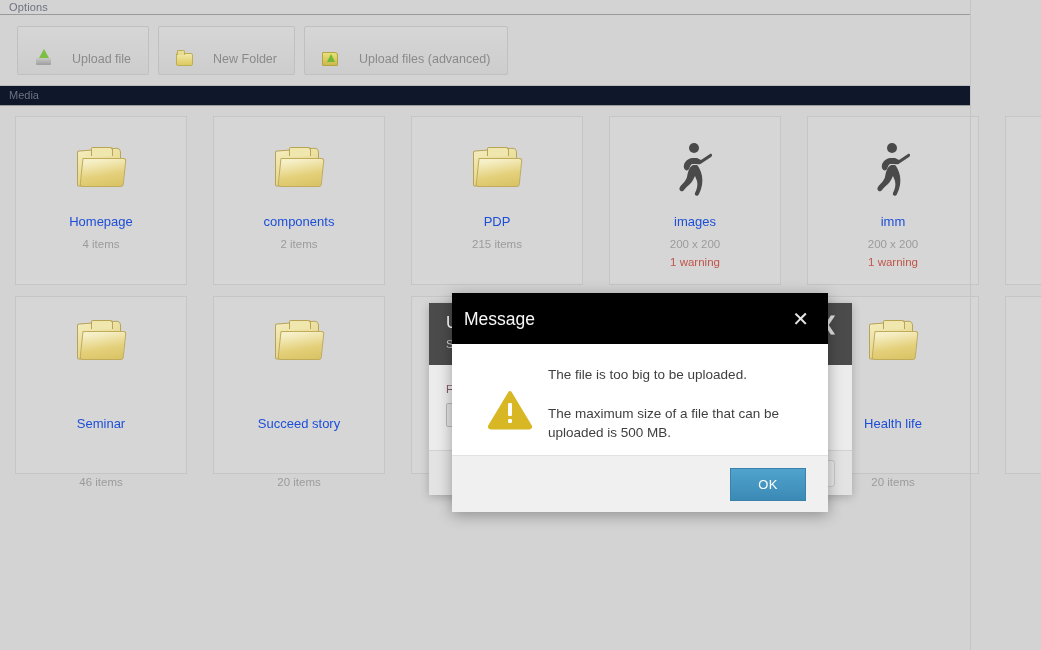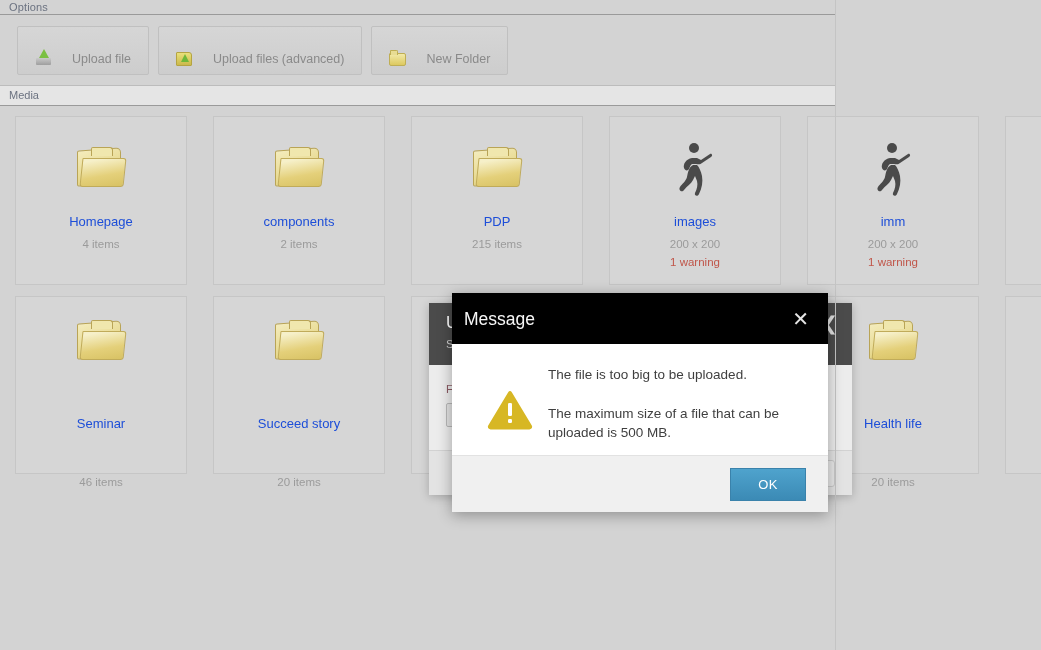--- a/index.html
+++ b/index.html
@@ -7,21 +7,21 @@
   html, body {
     width: 1041px;
     height: 650px;
     overflow: hidden;
     font-family: "Liberation Sans", sans-serif;
     background: #d3d3d3;
   }
 
   #app {
     position: relative;
-    width: 836px;
+    width: 971px;
     height: 650px;
     background: #d3d3d3;
   }
 
   
   .section-bar {
     height: 15px;
     background: #d3d3d3;
     border-bottom: 1px solid #9a9a9a;
     padding-left: 9px;
@@ -110,21 +110,21 @@
     width: 6px; height: 4px;
     background: #e8dc93;
     border: 1px solid #bfae54;
     border-bottom: none;
     border-radius: 1px 2px 0 0;
   }
 
   
   .media-bar {
     height: 20px;
-    background: #e5e5e5;
+    background: #0f172a;
     border-bottom: 1px solid #9a9a9a;
     padding-left: 9px;
     display: flex;
     align-items: center;
   }
   .media-bar .section-label {
     font-size: 11px;
     color: #6b7280;
     line-height: 11px;
   }
@@ -363,26 +363,26 @@
   <div class="section-bar">
     <span class="section-label">Options</span>
   </div>
 
   <div class="toolbar">
     <div class="tool-btn">
       <span class="tool-ico ico-upload-file"></span>
       <span class="tool-label">Upload file</span>
     </div>
     <div class="tool-btn">
+      <span class="tool-ico ico-new-folder"></span>
+      <span class="tool-label">New Folder</span>
+    </div>
+    <div class="tool-btn">
       <span class="tool-ico ico-upload-adv"></span>
       <span class="tool-label">Upload files (advanced)</span>
-    </div>
-    <div class="tool-btn">
-      <span class="tool-ico ico-new-folder"></span>
-      <span class="tool-label">New Folder</span>
     </div>
   </div>
 
   <div class="media-bar">
     <span class="section-label">Media</span>
   </div>
 
   <div class="grid-area">
 
     <div class="grid-row">

